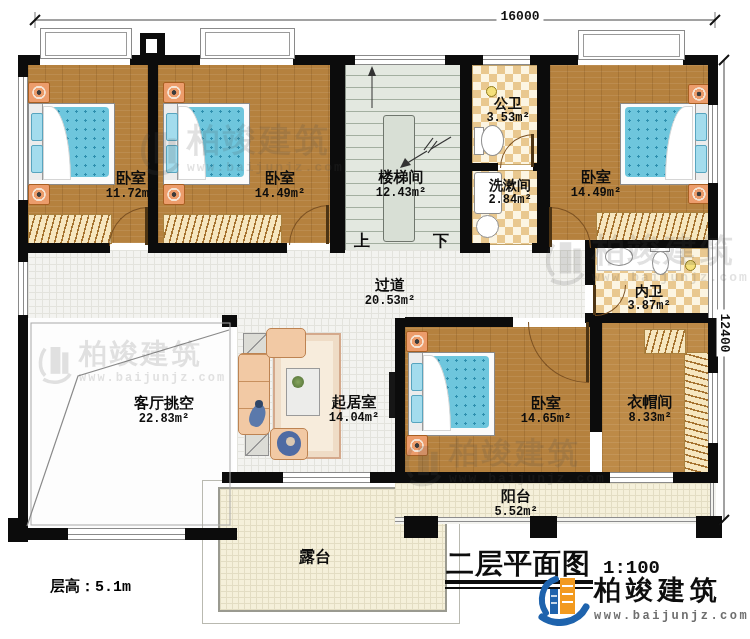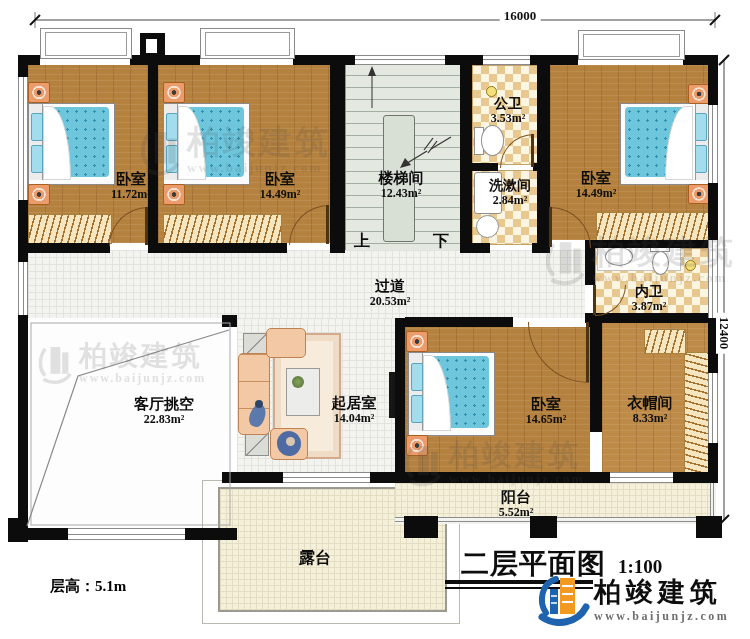--- a/index.html
+++ b/index.html
@@ -1,17 +1,17 @@
 <!DOCTYPE html>
 <html><head>
 <meta charset="utf-8">
 <style>
   html,body{margin:0;padding:0;background:#fff;}
   #plan{position:relative;width:748px;height:639px;background:#fff;overflow:hidden;
-        font-family:Liberation Serif, serif;}
+        font-family:Liberation Mono, monospace;}
   .a{position:absolute;}
   .wall{position:absolute;background:#0c0c0c;}
   .wood{position:absolute;background-color:#b5813e;
     background-image:repeating-linear-gradient(90deg,rgba(80,45,8,.16) 0 1px,rgba(0,0,0,0) 1px 17px),
                      repeating-linear-gradient(0deg,rgba(255,255,255,.09) 0 1px,rgba(0,0,0,0) 1px 6px);}
   .woodl{background-color:#bd8a47;}
   .tile{position:absolute;background-color:#f3f3f0;
     background-image:linear-gradient(#e3e3dd 1px,transparent 1px),linear-gradient(90deg,#e3e3dd 1px,transparent 1px);
     background-size:7px 7px;}
   .cream{position:absolute;background-color:#f5f0da;
@@ -376,21 +376,21 @@
         <path d="M6 40 C16 46 30 44 36 34" fill="none" stroke="currentColor" stroke-width="4"></path>
       </svg>
     <div>
         <div class="wmname" style="font-size:30px">柏竣建筑</div>
         <div class="wmurl">www.baijunjz.com</div>
       </div>
   </div>
 
   <div class="a" style="left:50px;top:577px;font-size:15px;font-weight:700;color:#000;z-index:60">层高：5.1m</div>
 
-  <div class="a" style="left:461px;top:545px;z-index:60;display:flex;align-items:baseline;gap:12px">
+  <div class="a" style="left:446px;top:545px;z-index:60;display:flex;align-items:baseline;gap:12px">
     <span style="font-size:28px;font-weight:700;color:#0d0d0d;letter-spacing:1px">二层平面图</span>
     <span style="font-size:19px;font-weight:700;color:#0d0d0d">1:100</span>
   </div>
   <div class="a" style="left:445px;top:580px;width:148px;height:4px;background:#0d0d0d;z-index:60"></div>
   <div class="a" style="left:445px;top:587px;width:148px;height:2px;background:#0d0d0d;z-index:60"></div>
 
   <div class="a" style="left:536px;top:574px;z-index:61">
     <svg width="54" height="52" viewBox="0 0 54 50">
       <path d="M20 4 C6 8 2 26 10 38" fill="none" stroke="#1e63ad" stroke-width="6" stroke-linecap="round"></path>
       <rect x="24" y="3" width="15" height="36" fill="#f29a1f"></rect>

